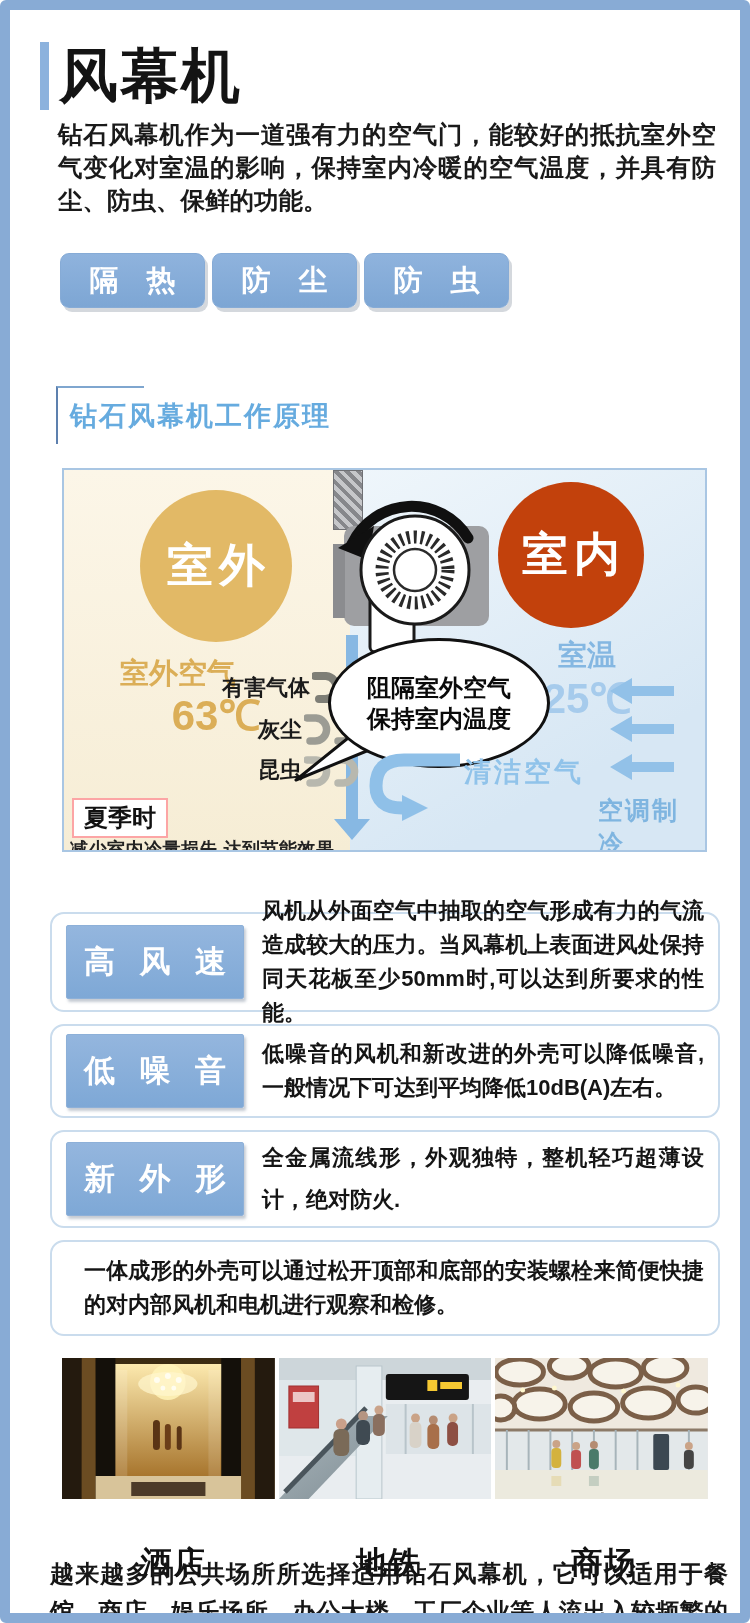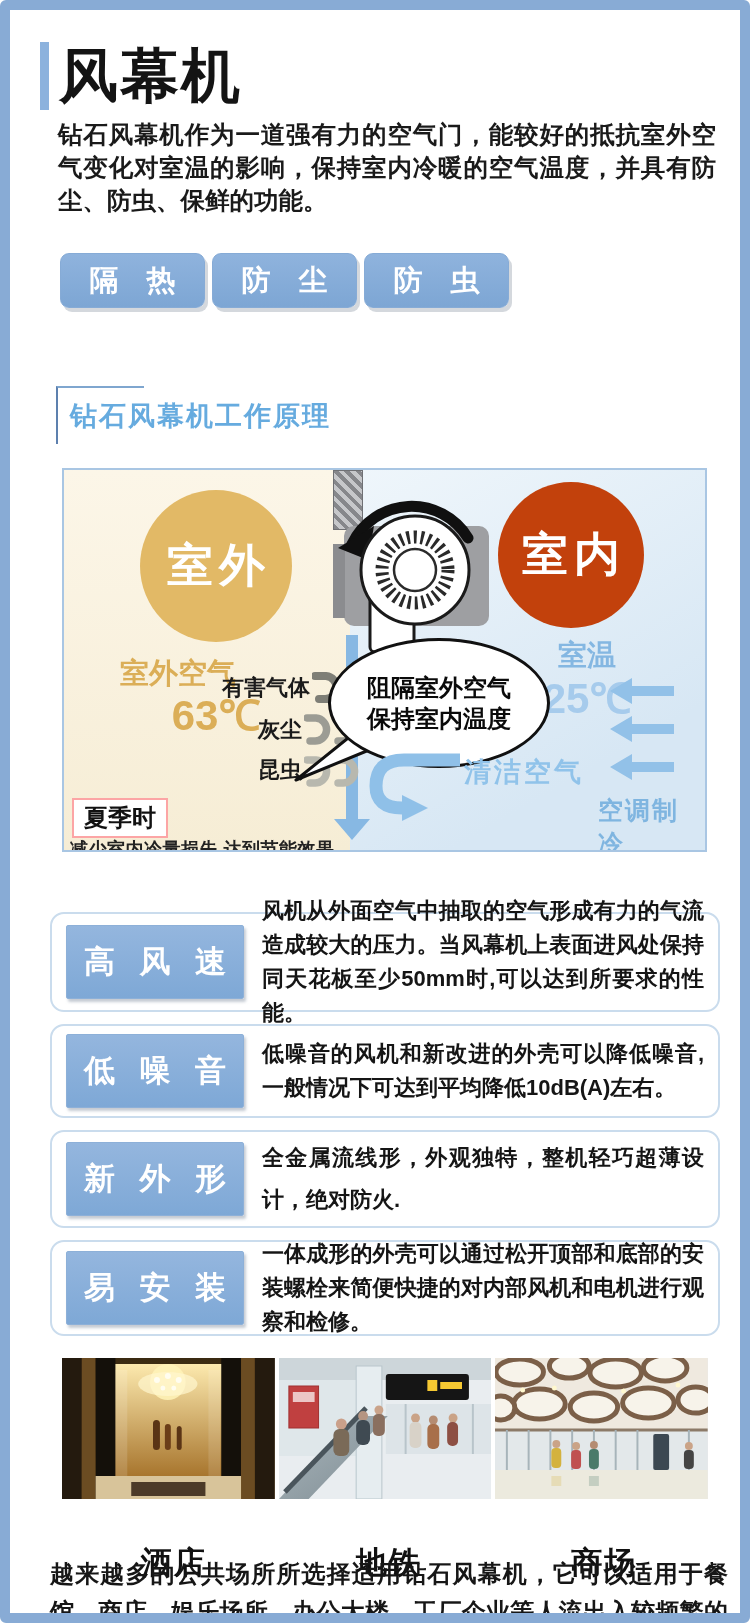--- a/index.html
+++ b/index.html
@@ -174,21 +174,20 @@
     </div>
     <div class="card c2">
       <div class="card-btn">低 噪 音</div>
       <div class="card-desc">低噪音的风机和新改进的外壳可以降低噪音,一般情况下可达到平均降低10dB(A)左右。</div>
     </div>
     <div class="card c3">
       <div class="card-btn">新 外 形</div>
       <div class="card-desc">全金属流线形，外观独特，整机轻巧超薄设计，绝对防火.</div>
     </div>
     <div class="card c4">
-      <div class="card-btn">易 安 装</div>
       <div class="card-desc">一体成形的外壳可以通过松开顶部和底部的安装螺栓来简便快捷的对内部风机和电机进行观察和检修。</div>
     </div>
   </div>
 
   <div class="photos">
     <div class="photo">
       <svg viewBox="0 0 215 141" preserveAspectRatio="none">
         <defs>
           <linearGradient id="hg" x1="0" y1="0" x2="0" y2="1">
             <stop offset="0" stop-color="#3a2a12"></stop>

